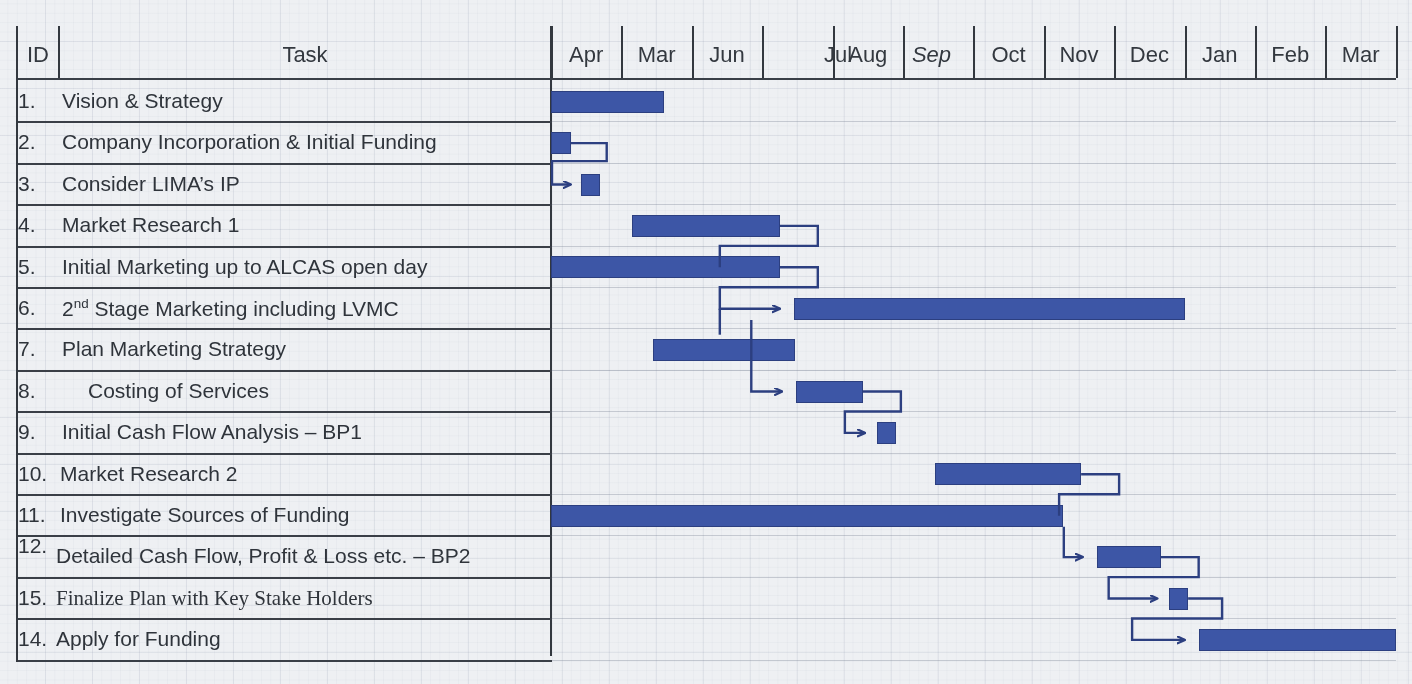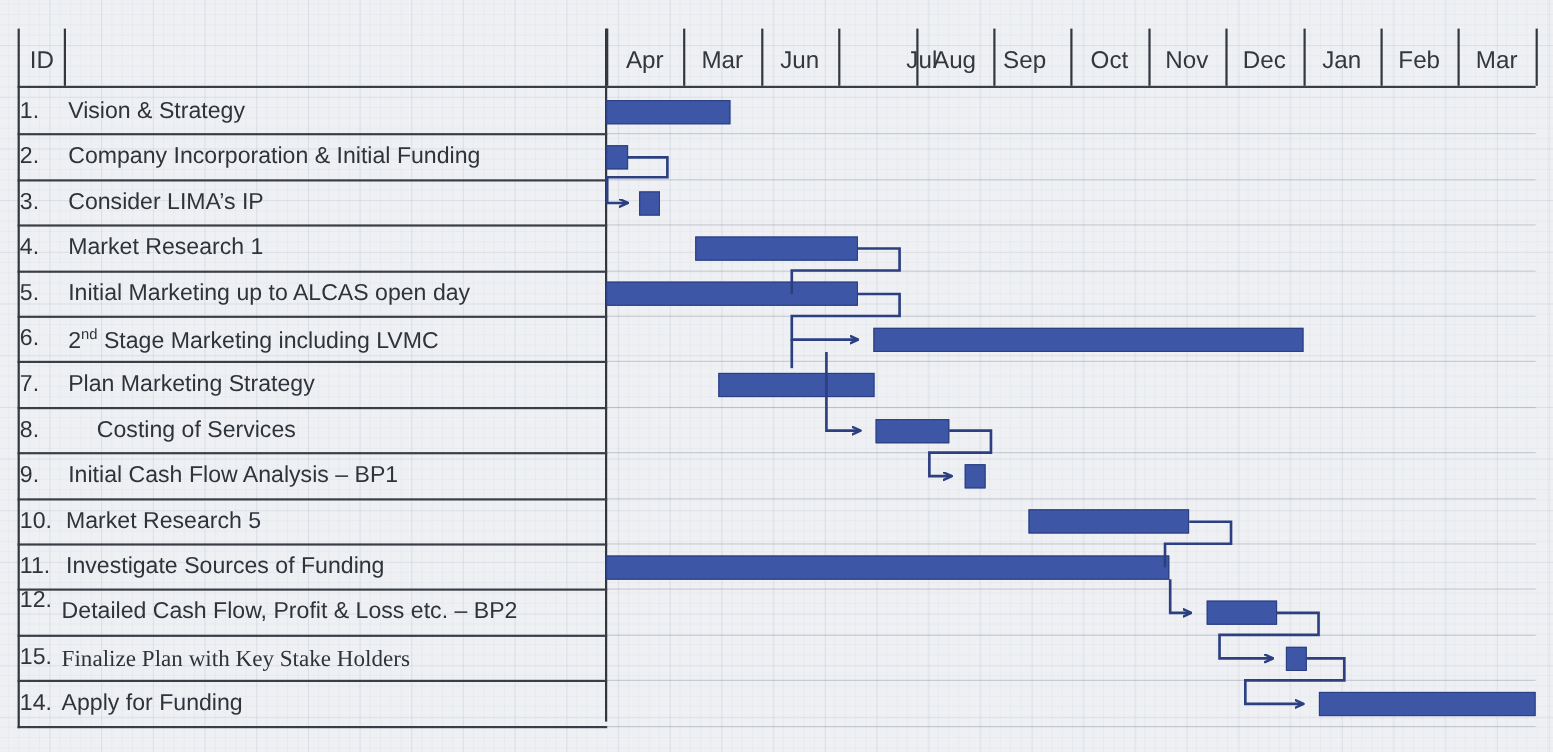--- a/index.html
+++ b/index.html
@@ -120,34 +120,35 @@
 <body>
 
 <div id="root">
 
   <div class="vsplit" id="vsplit-id" style="left:58px;height:52px;"></div>
   <div class="vsplit" id="vsplit-task" style="left:550px;height:630px;"></div>
 
   <div class="hdr-rule"></div>
 
   <div class="hdr-cell" style="left:18px;width:40px;">ID</div>
+  <div class="hdr-cell" style="left:62px;width:486px;">Task</div>
 
   <div id="month-headers">
       <div class="hdr-div" style="left: 551px;"></div>
       <div class="hdr-cell" style="left: 551px; width: 70.4px;">Apr</div>
       <div class="hdr-div" style="left: 621.4px;"></div>
       <div class="hdr-cell" style="left: 621.4px; width: 70.4px;">Mar</div>
       <div class="hdr-div" style="left: 691.8px;"></div>
       <div class="hdr-cell" style="left: 691.8px; width: 70.4px;">Jun</div>
       <div class="hdr-div" style="left: 762.2px;"></div>
       <div class="hdr-cell" style="left: 797px; width: 82px;">Jul</div>
       <div class="hdr-div" style="left: 832.6px;"></div>
       <div class="hdr-cell" style="left: 832.6px; width: 70.4px;">Aug</div>
       <div class="hdr-div" style="left: 903px;"></div>
-      <div class="hdr-cell" style="left: 903px; width: 57px;">Sep</div>
+      <div class="hdr-cell" style="left: 903px; width: 57px; font-style: italic;">Sep</div>
       <div class="hdr-div" style="left: 973.4px;"></div>
       <div class="hdr-cell" style="left: 973.4px; width: 70.4px;">Oct</div>
       <div class="hdr-div" style="left: 1043.8px;"></div>
       <div class="hdr-cell" style="left: 1043.8px; width: 70.4px;">Nov</div>
       <div class="hdr-div" style="left: 1114.2px;"></div>
       <div class="hdr-cell" style="left: 1114.2px; width: 70.4px;">Dec</div>
       <div class="hdr-div" style="left: 1184.6px;"></div>
       <div class="hdr-cell" style="left: 1184.6px; width: 70.4px;">Jan</div>
       <div class="hdr-div" style="left: 1255px;"></div>
       <div class="hdr-cell" style="left: 1255px; width: 70.4px;">Feb</div>
@@ -189,21 +190,21 @@
       <div class="grid-rule" style="top: 411.2px;"></div>
       <div class="col-id" style="top: 378.8px;">8.</div>
       <div class="col-task" style="top: 378.8px; margin-left: 26px;">Costing of Services</div>
       <div class="row-rule" style="top: 452.6px;"></div>
       <div class="grid-rule" style="top: 452.6px;"></div>
       <div class="col-id" style="top: 420.2px;">9.</div>
       <div class="col-task" style="top: 420.2px;">Initial Cash Flow Analysis – BP1</div>
       <div class="row-rule" style="top: 494px;"></div>
       <div class="grid-rule" style="top: 494px;"></div>
       <div class="col-id" style="top: 461.6px;">10.</div>
-      <div class="col-task" style="top: 461.6px; left: 60px;">Market Research 5</div>
+      <div class="col-task" style="top: 461.6px; left: 60px;">Market Research 2</div>
       <div class="row-rule" style="top: 535.4px;"></div>
       <div class="grid-rule" style="top: 535.4px;"></div>
       <div class="col-id" style="top: 503px;">11.</div>
       <div class="col-task" style="top: 503px; left: 60px;">Investigate Sources of Funding</div>
       <div class="row-rule" style="top: 576.8px;"></div>
       <div class="grid-rule" style="top: 576.8px;"></div>
       <div class="col-id" style="top: 534px;">12.</div>
       <div class="col-task" style="top: 544.4px; left: 56px;">Detailed Cash Flow, Profit &amp; Loss etc. – BP2</div>
       <div class="row-rule" style="top: 618.2px;"></div>
       <div class="grid-rule" style="top: 618.2px;"></div>

